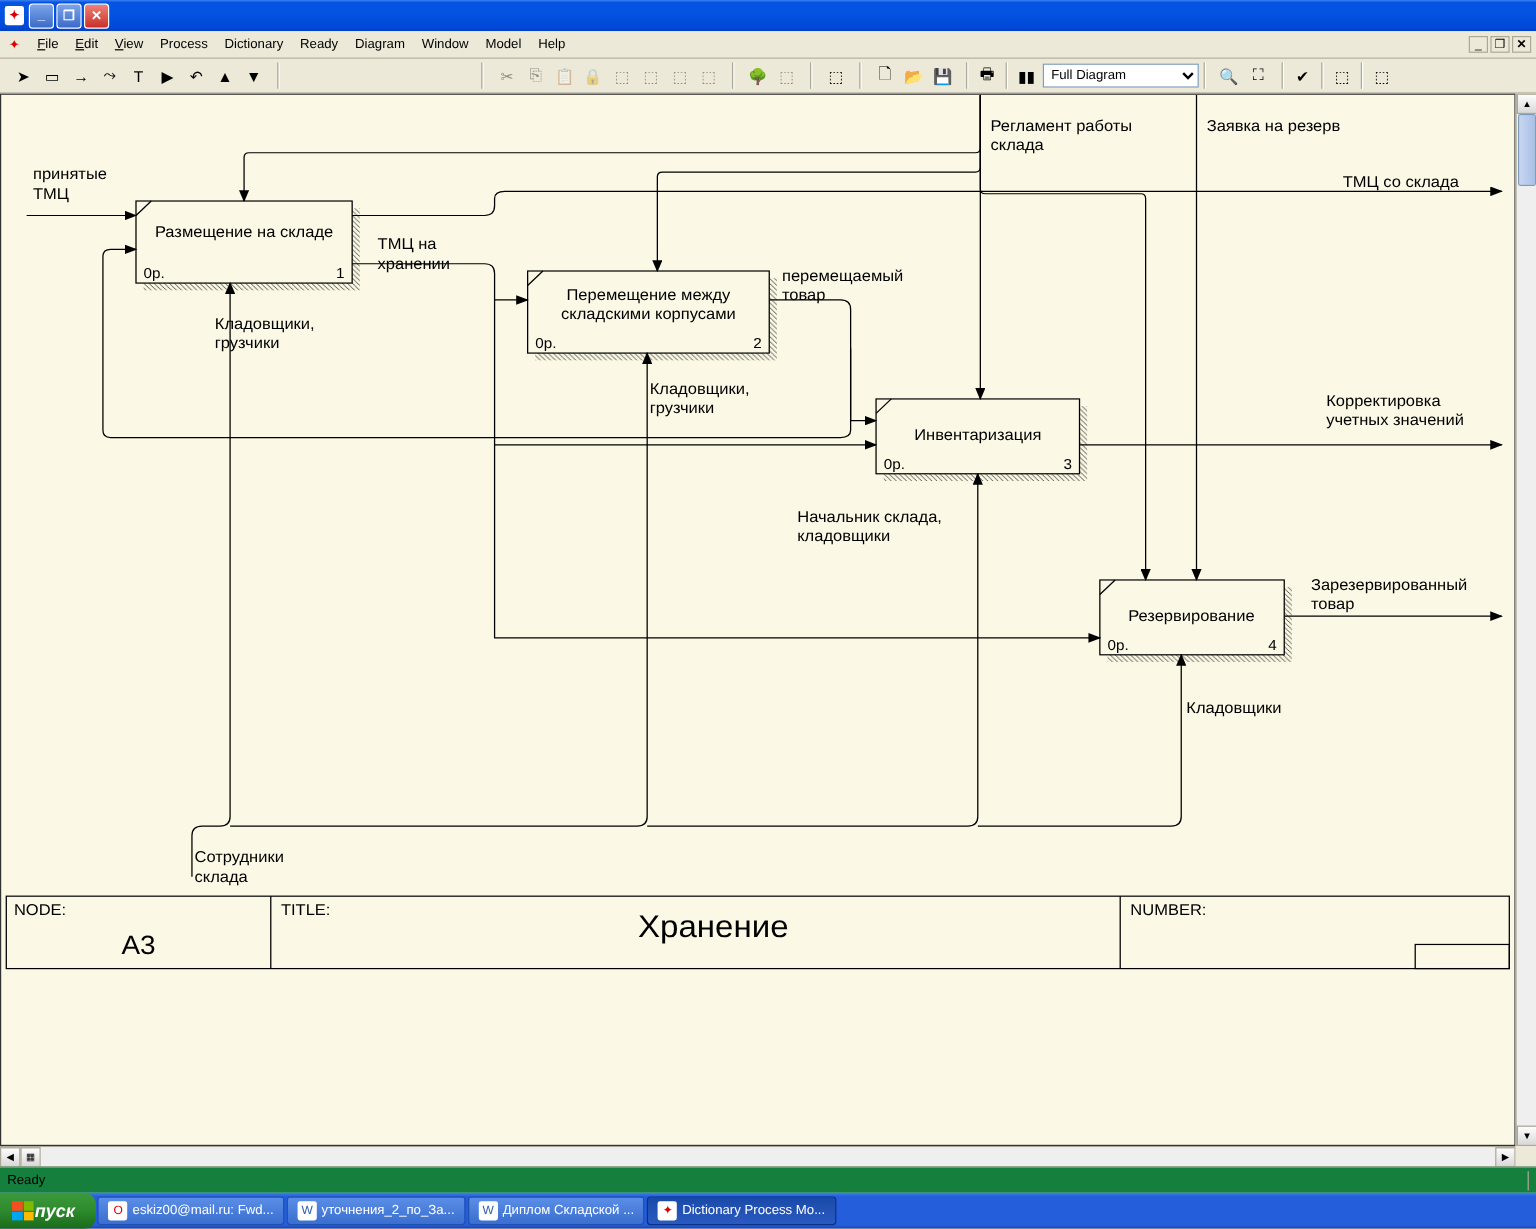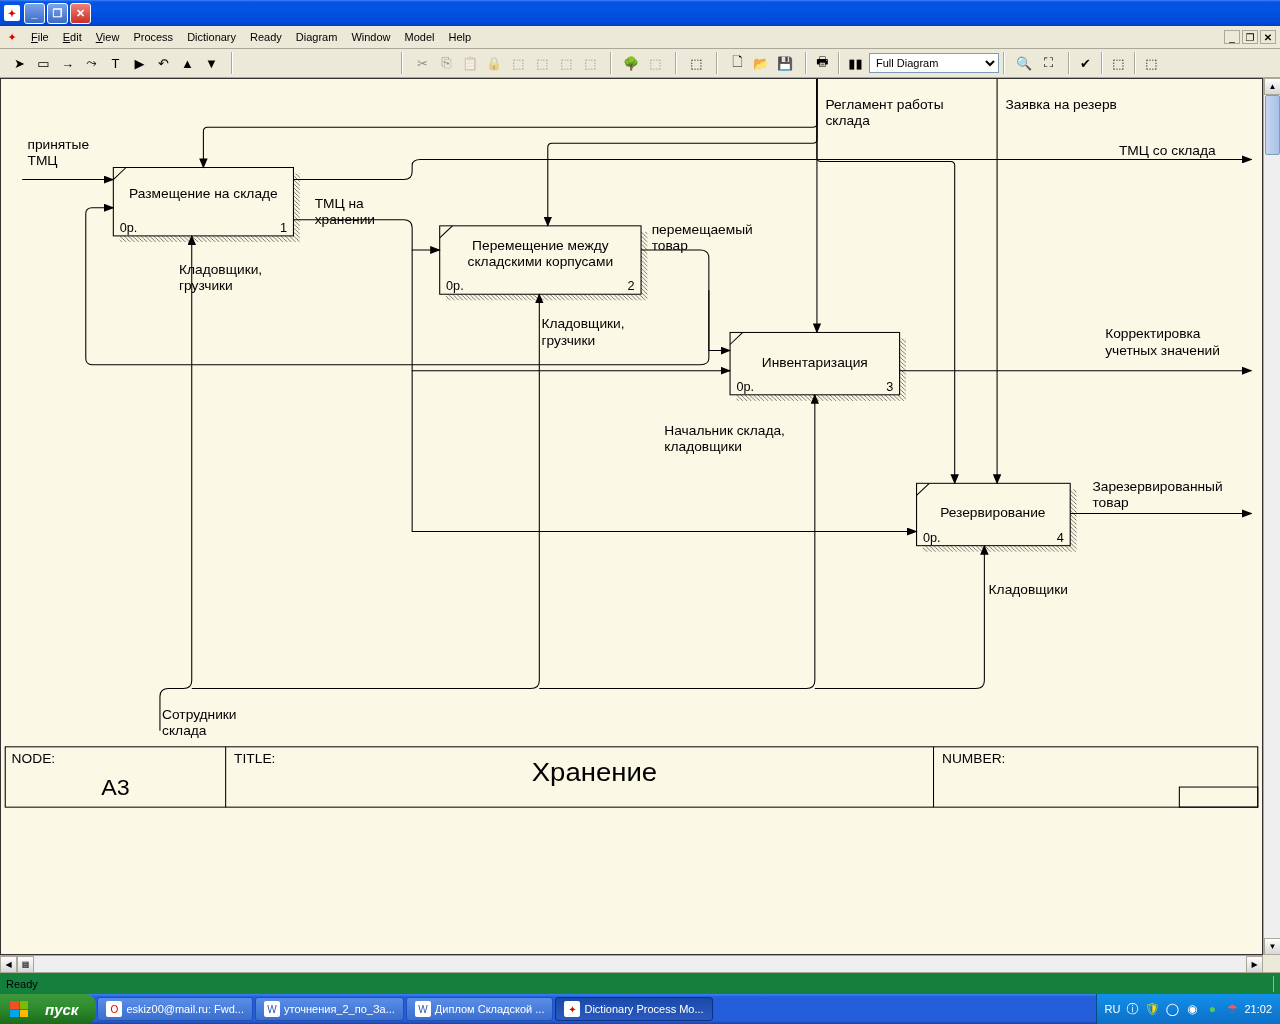--- a/index.html
+++ b/index.html
@@ -54,21 +54,21 @@
 
 
 .footer-frame text { font-family: Arial; }
 
 
 .statusbar { position: absolute; bottom: 30px; left: 0; right: 0; height: 22px; background: #15803d; border-top: 1px solid #aca899; display: flex; align-items: center; padding: 0 6px; font-size: 11px; }
 .statusbar .status-sep { margin-left: auto; width: 1px; height: 16px; background: #aca899; }
 
 
 .taskbar { position: absolute; bottom: 0; left: 0; right: 0; height: 30px; background: linear-gradient(to bottom, #3c81f3 0%, #245edb 10%, #245edb 90%, #1941a5 100%); display: flex; align-items: center; }
-.start-btn { height: 30px; padding: 0 18px 0 10px; background: linear-gradient(to bottom, #3c993c 0%, #2d8a2d 50%, #1a6b1a 100%); color: #fff; font-weight: bold; font-style: italic; font-size: 15px; display: flex; align-items: center; gap: 17px; border-radius: 0 10px 10px 0; cursor: pointer; }
+.start-btn { height: 30px; padding: 0 18px 0 10px; background: linear-gradient(to bottom, #3c993c 0%, #2d8a2d 50%, #1a6b1a 100%); color: #fff; font-weight: bold; font-style: italic; font-size: 15px; display: flex; align-items: center; gap: 1px; border-radius: 0 10px 10px 0; cursor: pointer; }
 .start-btn .win-flag { width: 18px; height: 16px; display: grid; grid-template: 1fr 1fr / 1fr 1fr; gap: 1px; }
 .win-flag div:nth-child(1){background:#f25022}.win-flag div:nth-child(2){background:#7fba00}.win-flag div:nth-child(3){background:#00a4ef}.win-flag div:nth-child(4){background:#ffb900}
 .task-item { height: 24px; margin: 0 1px; padding: 0 8px; background: linear-gradient(to bottom, #5a8ee6, #3a6ed0); border: 1px solid #2050b0; border-radius: 3px; color: #fff; font-size: 11px; display: flex; align-items: center; gap: 4px; cursor: pointer; max-width: 160px; overflow:hidden; white-space:nowrap; }
 .task-item.active { background: linear-gradient(to bottom, #1a4aa8, #2a5ac0); border-color: #0a3088; }
 .task-icon { width: 16px; height: 16px; background: #fff; border-radius: 2px; display:flex; align-items:center; justify-content:center; font-size:10px; flex-shrink:0; }
 .tray { margin-left: auto; height: 30px; background: linear-gradient(to bottom, #1290e9, #0d6fc7); padding: 0 8px; display: flex; align-items: center; gap: 4px; color: #fff; font-size: 11px; border-left: 1px solid #0a4a8a; }
 .tray-icon { width: 16px; height: 16px; display:flex; align-items:center; justify-content:center; font-size:12px; }
 </style>
 </head>
 <body>
@@ -313,23 +313,13 @@
       <span>уточнения_2_по_За...</span>
   </div>
   <div class="task-item">
     <div class="task-icon" style="color:#2a5db0">W</div>
       <span>Диплом Складской ...</span>
   </div>
   <div class="task-item active">
     <div class="task-icon" style="color:#d00">✦</div>
       <span>Dictionary Process Mo...</span>
   </div>
-  <div class="tray">
-    <span>RU</span>
-    <div class="tray-icon">ⓘ</div>
-    <div class="tray-icon" style="color:#ffde00">🛡</div>
-    <div class="tray-icon">◯</div>
-    <div class="tray-icon">◉</div>
-    <div class="tray-icon" style="color:#5c5">●</div>
-    <div class="tray-icon" style="color:#f55">☂</div>
-    <span>21:02</span>
-  </div>
 </div>
 
 </body></html>

